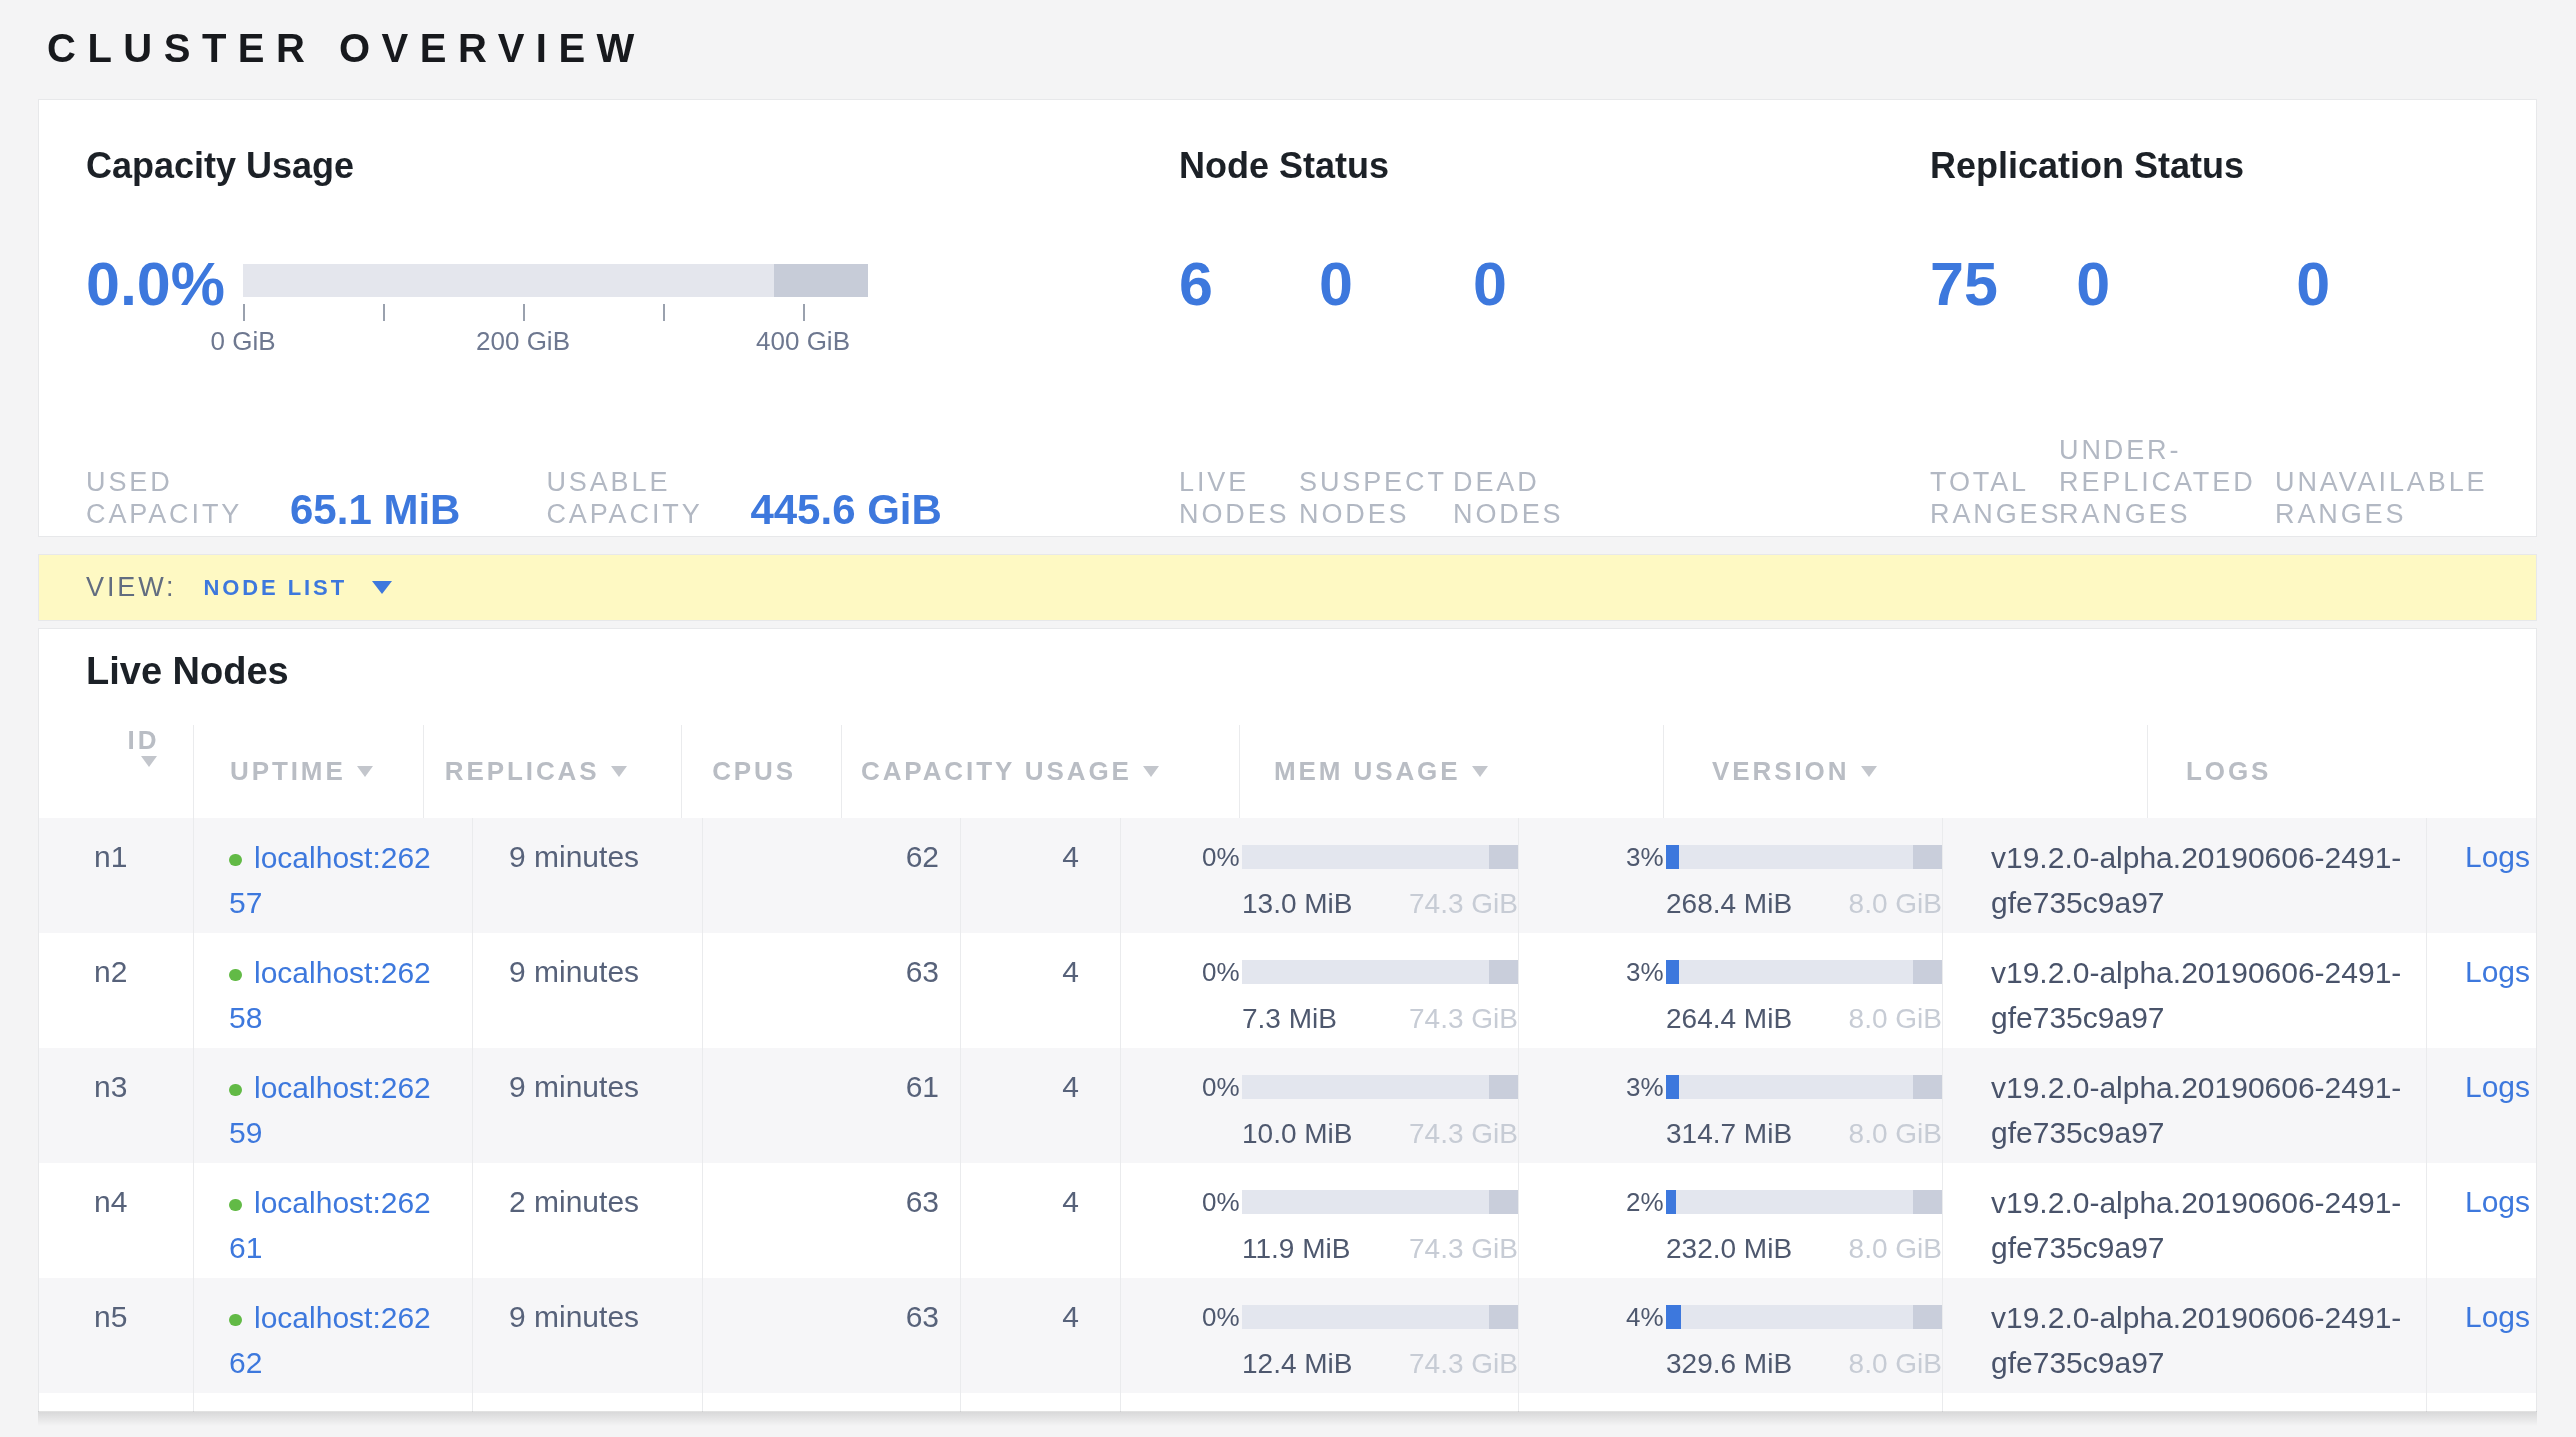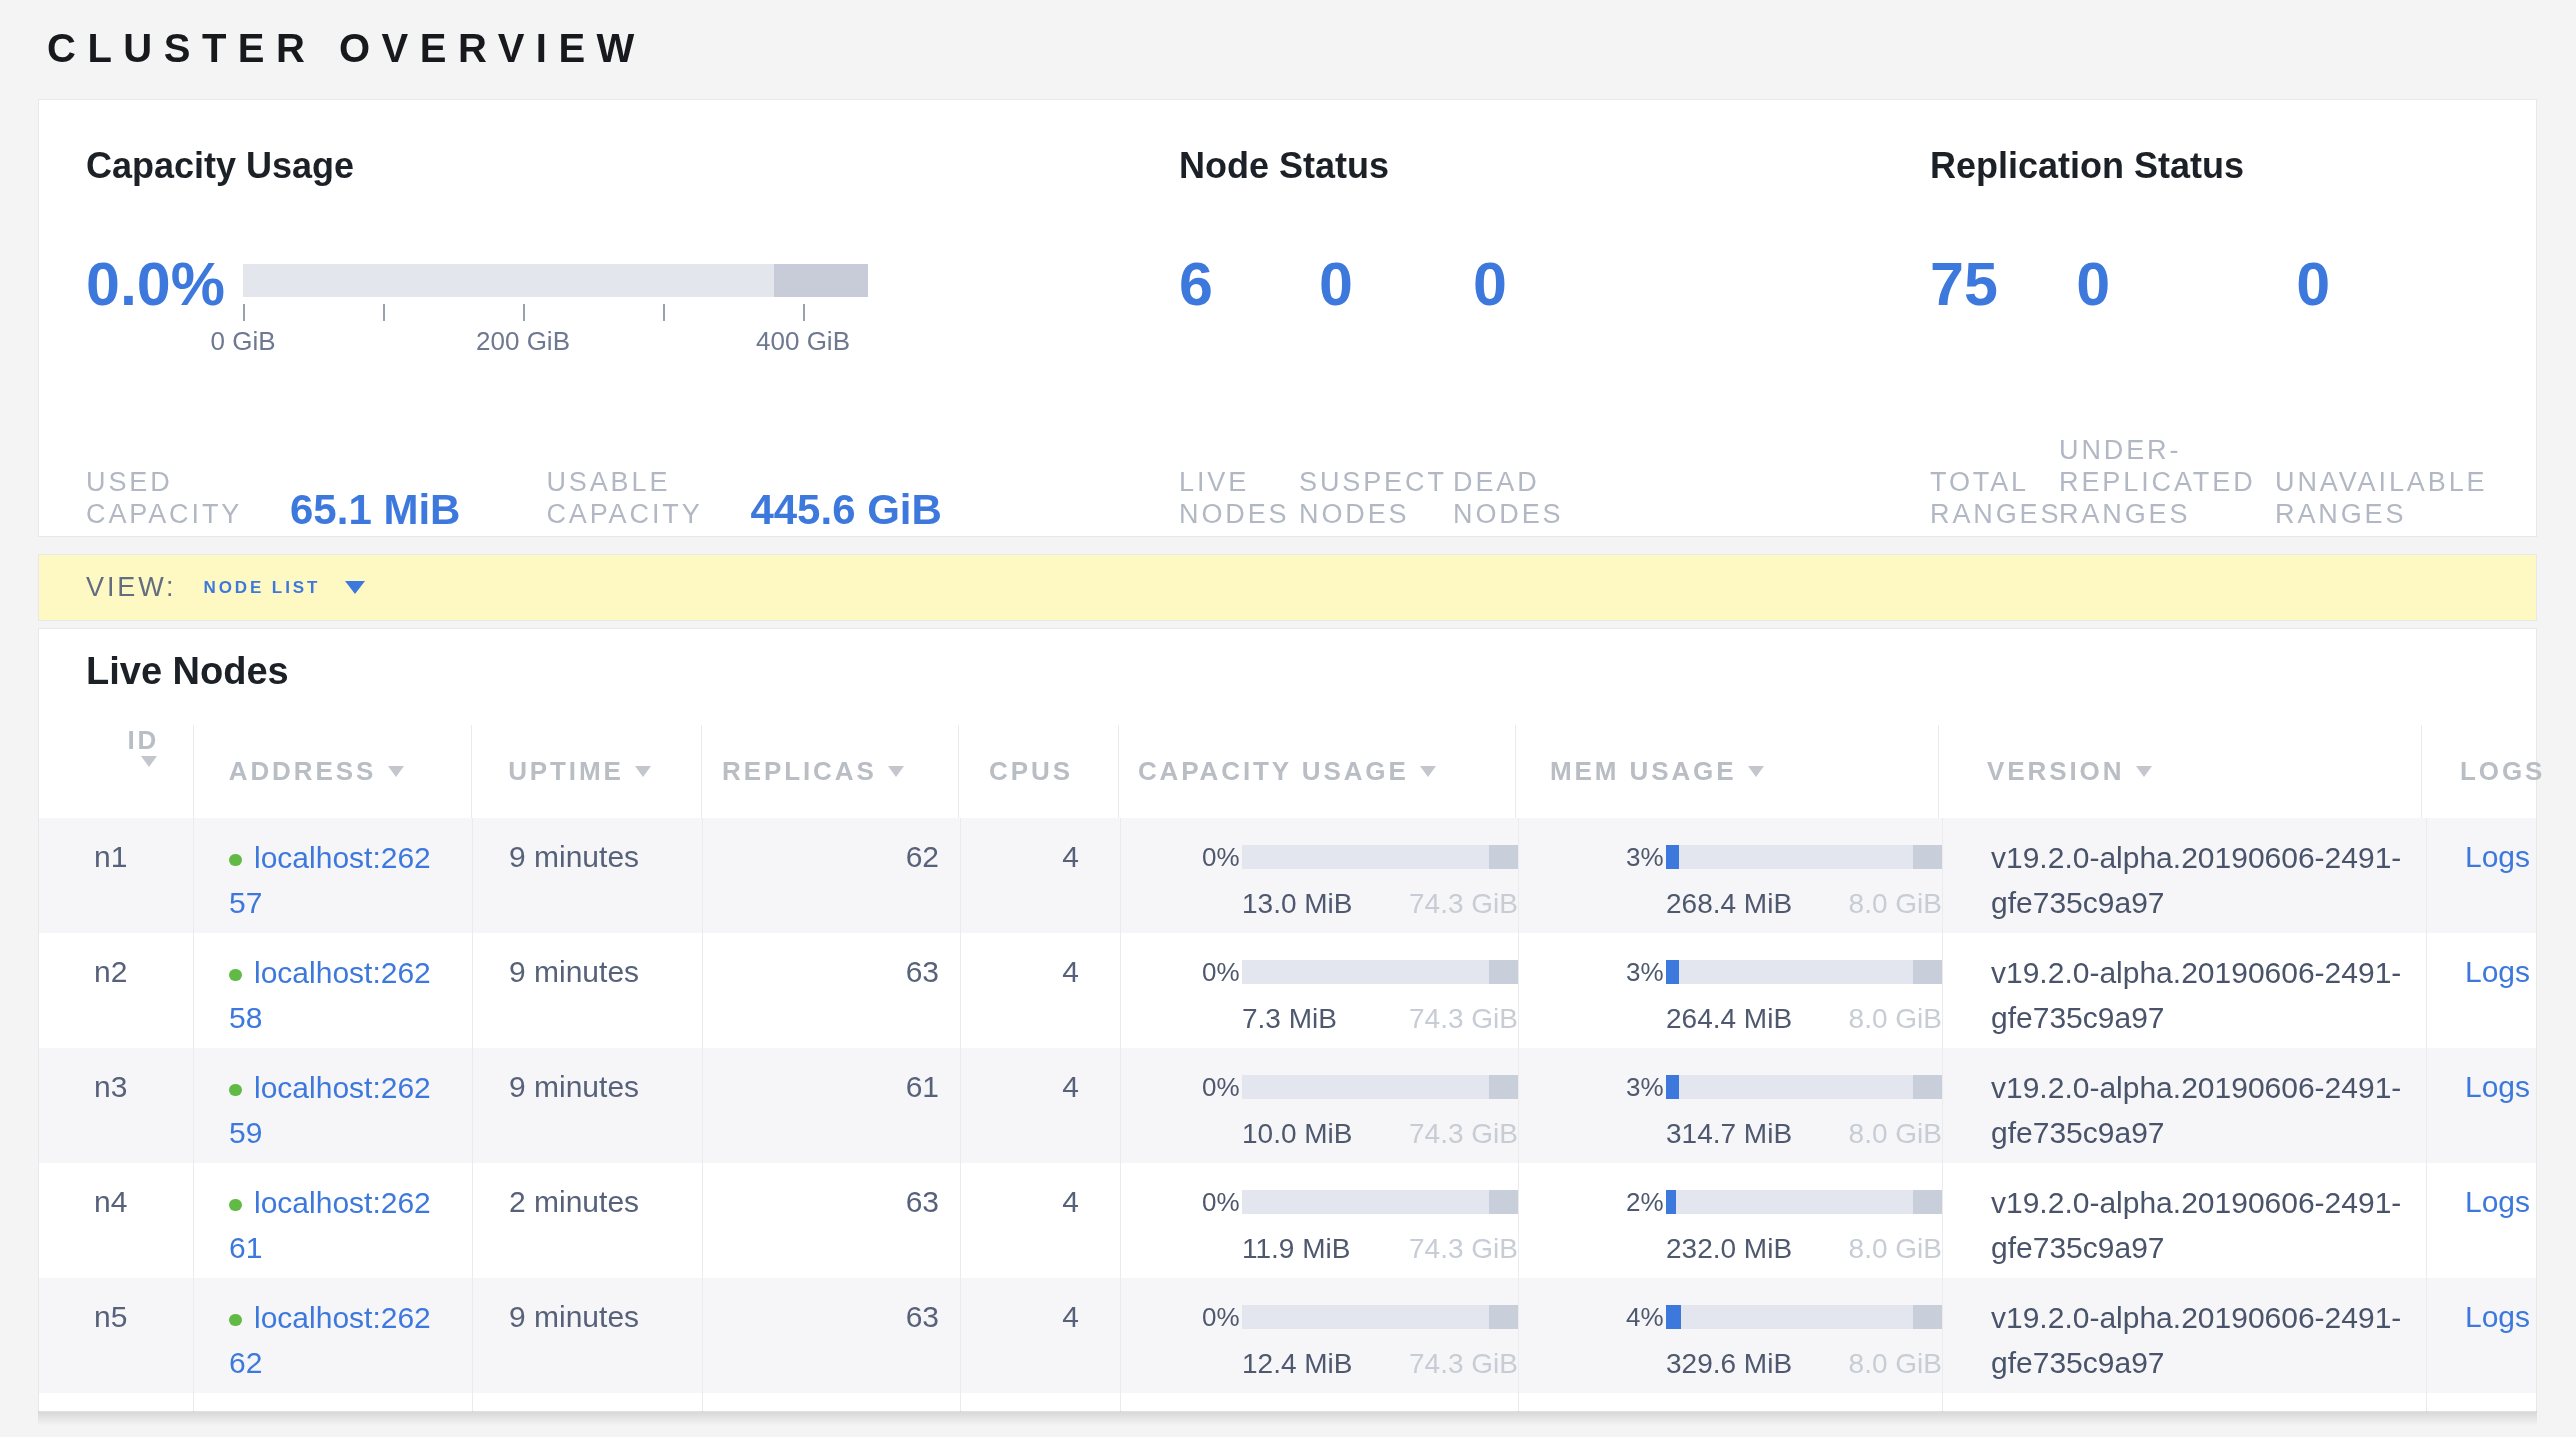--- a/index.html
+++ b/index.html
@@ -57,21 +57,21 @@
   .sec-repl  .caps-label.w0{max-width:129px;} .sec-repl  .caps-label.w1{max-width:216px;} .sec-repl  .caps-label.w2{max-width:240px;}
 
   
   .view-bar{
     position:absolute;left:38px;top:554px;width:2499px;height:67px;
     background:#fef9c3;border:1px solid #e7e8ea;box-sizing:border-box;
     display:flex;align-items:center;padding-left:47px;
   }
   .view-label{font-size:27px;letter-spacing:2.9px;color:#626d80;font-weight:500;}
   .view-select{display:flex;align-items:center;cursor:pointer;margin-left:27px;}
-  .view-value{font-size:17px;letter-spacing:2.9px;color:var(--blue);font-weight:600;}
+  .view-value{font-size:22px;letter-spacing:2.9px;color:var(--blue);font-weight:600;}
   .chevron-down{
     width:0;height:0;margin-left:25px;
     border-left:10.5px solid transparent;border-right:10.5px solid transparent;
     border-top:13.4px solid var(--blue);
   }
 
   
   .table-card{
     position:absolute;left:38px;top:628px;width:2499px;
     background:#ffffff;border:1px solid #e7e8ea;border-bottom:none;box-sizing:border-box;
@@ -220,24 +220,20 @@
     </span>
   </section>
 
   <section class="table-card">
     <h2 class="table-title">Live Nodes</h2>
     <div class="thead" id="thead">
         <div class="th c-id">
           <span>ID</span>
           <span class="sort-icon"></span>
         </div>
-        <div class="th c-address">
-          <span>ADDRESS</span>
-          <span class="sort-icon"></span>
-        </div>
         <div class="th c-uptime">
           <span>UPTIME</span>
           <span class="sort-icon"></span>
         </div>
         <div class="th c-replicas">
           <span>REPLICAS</span>
           <span class="sort-icon"></span>
         </div>
         <div class="th c-cpus">
           <span>CPUS</span>

